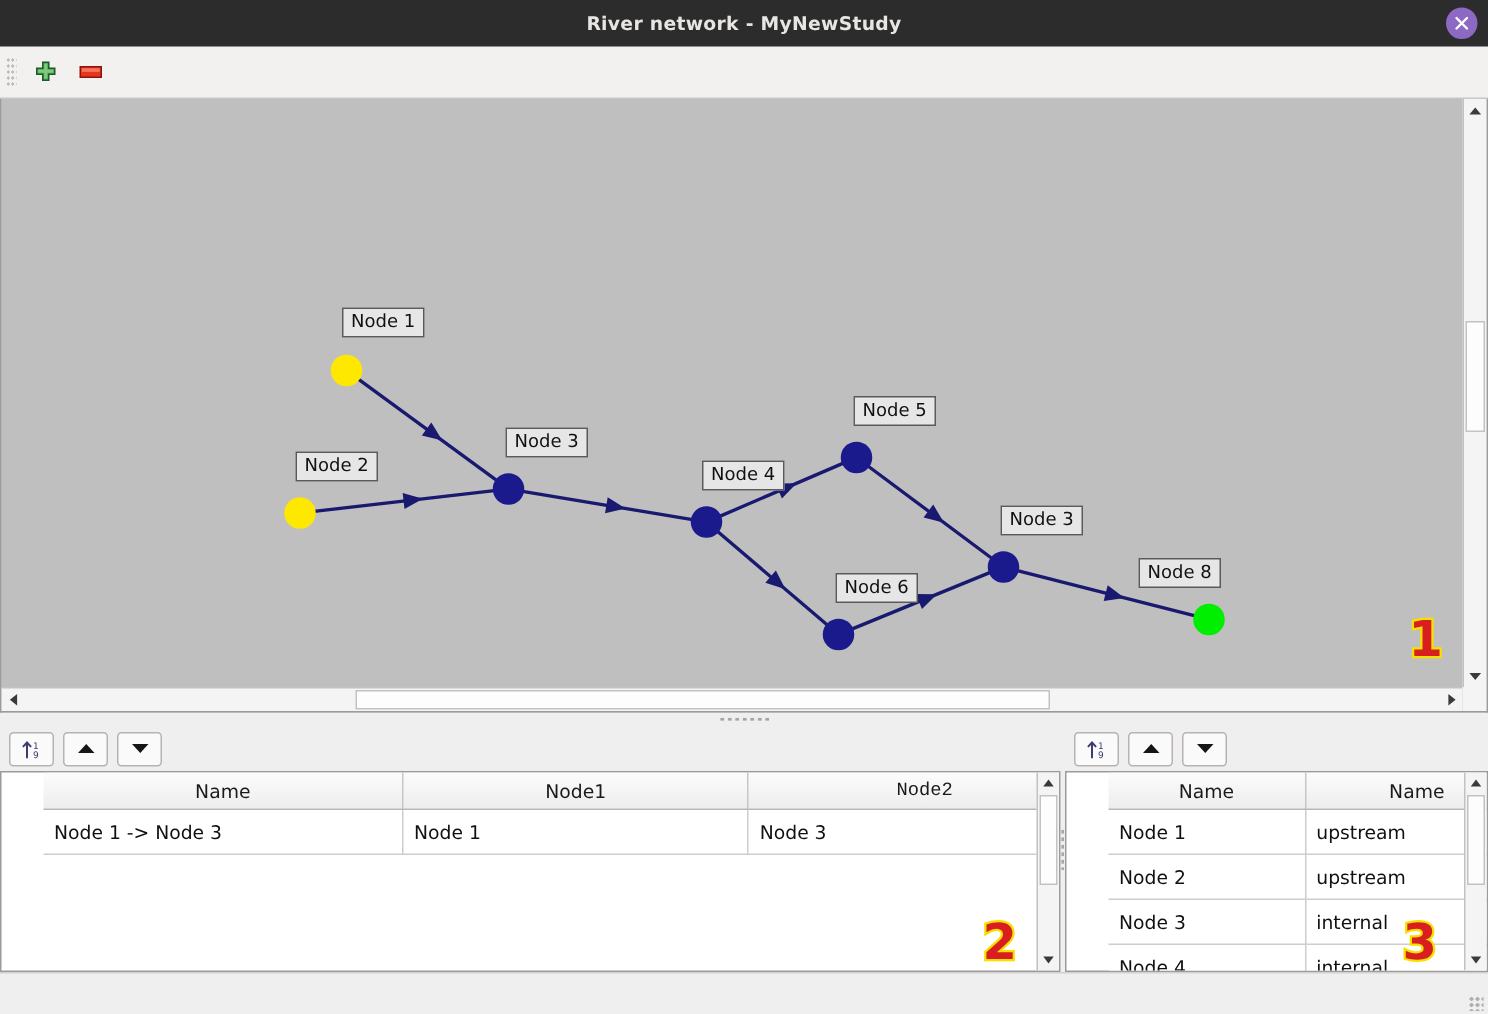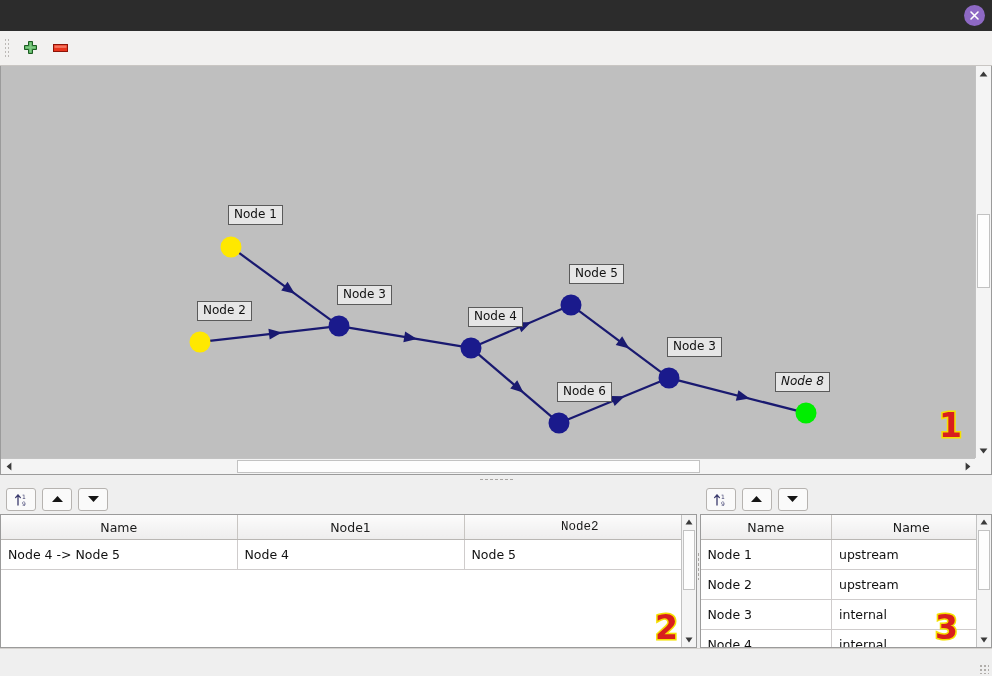--- a/index.html
+++ b/index.html
@@ -75,41 +75,42 @@
     background-image:radial-gradient(#a8a5a2 42%,transparent 43%);
     background-size:3px 5px;}
   .pane-right{flex:1 1 auto;}
 
   .pane-toolbar{height:30px;min-height:30px;display:flex;align-items:center;gap:6px;padding:2px 0 2px 6px;box-sizing:border-box;}
   .sq-btn{width:30px;height:23px;background:#fafafa;border:1px solid #b6b3b0;border-radius:3px;
      display:flex;align-items:center;justify-content:center;cursor:pointer;box-sizing:border-box;}
 
   .table-host{position:relative;flex:1 1 auto;min-height:0;background:#fff;
     border:1px solid #9b9b9b;box-sizing:border-box;overflow:hidden;}
-  table.grid{border-collapse:collapse;table-layout:fixed;width:100%;font-size:12.5px;color:#111;}
+  table.grid{border-collapse:collapse;table-layout:fixed;width:100%;font-size:12.5px;color:#111;margin-left:28px;}
   table.grid th{
     background:linear-gradient(#fcfcfc,#eeeded);border-right:1px solid #c8c5c2;
     border-bottom:1px solid #b9b6b3;height:22px;font-weight:normal;text-align:center;
     font-size:12.5px;color:#1a1a1a;
   }
   table.grid td{
     border-right:1px solid #cfcccc;border-bottom:1px solid #cfcccc;height:29px;
     padding:0 0 0 7px;text-align:left;white-space:nowrap;overflow:hidden;background:#fff;
   }
   .tbl-vsb{position:absolute;right:0;top:0;bottom:0;width:15px;background:#f4f4f4;border-left:1px solid #c2c2c2;box-sizing:border-box;}
   .statusbar{height:27px;min-height:27px;background:#efefef;border-top:1px solid #d4d1ce;position:relative;}
   .resize-grip{position:absolute;right:3px;bottom:2px;width:10px;height:10px;
     background-image:radial-gradient(#b0adaa 40%,transparent 41%);background-size:4px 4px;}
 </style>
 </head>
 <body>
 
 <div class="window">
 
   <div class="titlebar">
+    <div class="titlebar-text">River network - MyNewStudy</div>
     <div class="close-btn">
       <svg width="11" height="11" viewBox="0 0 11 11">
           <path d="M2 2 L9 9 M9 2 L2 9" stroke="#ffffff" stroke-width="1.6" fill="none" stroke-linecap="round"></path>
         </svg>
     </div>
   </div>
 
   <div class="toolbar">
     <div class="grip"></div>
     <div class="tb-btn" title="Add">
@@ -155,21 +156,21 @@
           <circle cx="805" cy="347" r="10.5" fill="#00ee00"></circle>
         </svg>
       <div id="graph-labels">
           <div class="nlabel" style="left: 227px; top: 139px;">Node 1</div>
           <div class="nlabel" style="left: 196px; top: 235px;">Node 2</div>
           <div class="nlabel" style="left: 336px; top: 219px;">Node 3</div>
           <div class="nlabel" style="left: 467px; top: 241px;">Node 4</div>
           <div class="nlabel" style="left: 568px; top: 198px;">Node 5</div>
           <div class="nlabel" style="left: 556px; top: 316px;">Node 6</div>
           <div class="nlabel" style="left: 666px; top: 271px;">Node 3</div>
-          <div class="nlabel" style="left: 774px; top: 306px; font-style: italic;">Node 8</div>
+          <div class="nlabel" style="left: 758px; top: 306px;">Node 8</div>
         </div>
       <div id="annotation-layer">
           <div class="marker" style="left: 938px; top: 343px;">1</div>
         </div>
     </div>
 
     <div class="vsb">
       <div class="sb-arrow" style="left:0;top:0;width:15px;height:15px;">
         <svg width="9" height="6" viewBox="0 0 9 6">
             <path d="M4.5 0.6 L8.4 5.4 L0.6 5.4 Z" fill="#3a3a3a"></path>
@@ -234,23 +235,23 @@
             </colgroup>
           <thead>
               <tr id="reaches-head">
                 <th>Name</th>
                 <th>Node1</th>
                 <th style="border-right: none; font-family: Liberation Mono, monospace;">Node2</th>
               </tr>
             </thead>
           <tbody id="reaches-body">
               <tr>
-                <td>Node 4 -&gt; Node 5</td>
-                <td>Node 4</td>
-                <td>Node 5</td>
+                <td>Node 1 -&gt; Node 3</td>
+                <td>Node 1</td>
+                <td>Node 3</td>
               </tr>
             </tbody>
         </table>
         <div class="tbl-vsb">
           <div class="sb-arrow" style="left:0;top:0;width:14px;height:14px;">
             <svg width="8" height="6" viewBox="0 0 8 6">
                 <path d="M4 0.6 L7.5 5.4 L0.5 5.4 Z" fill="#3a3a3a"></path>
               </svg>
           </div>
           <div class="vthumb" style="top:15px;height:60px;"></div>

